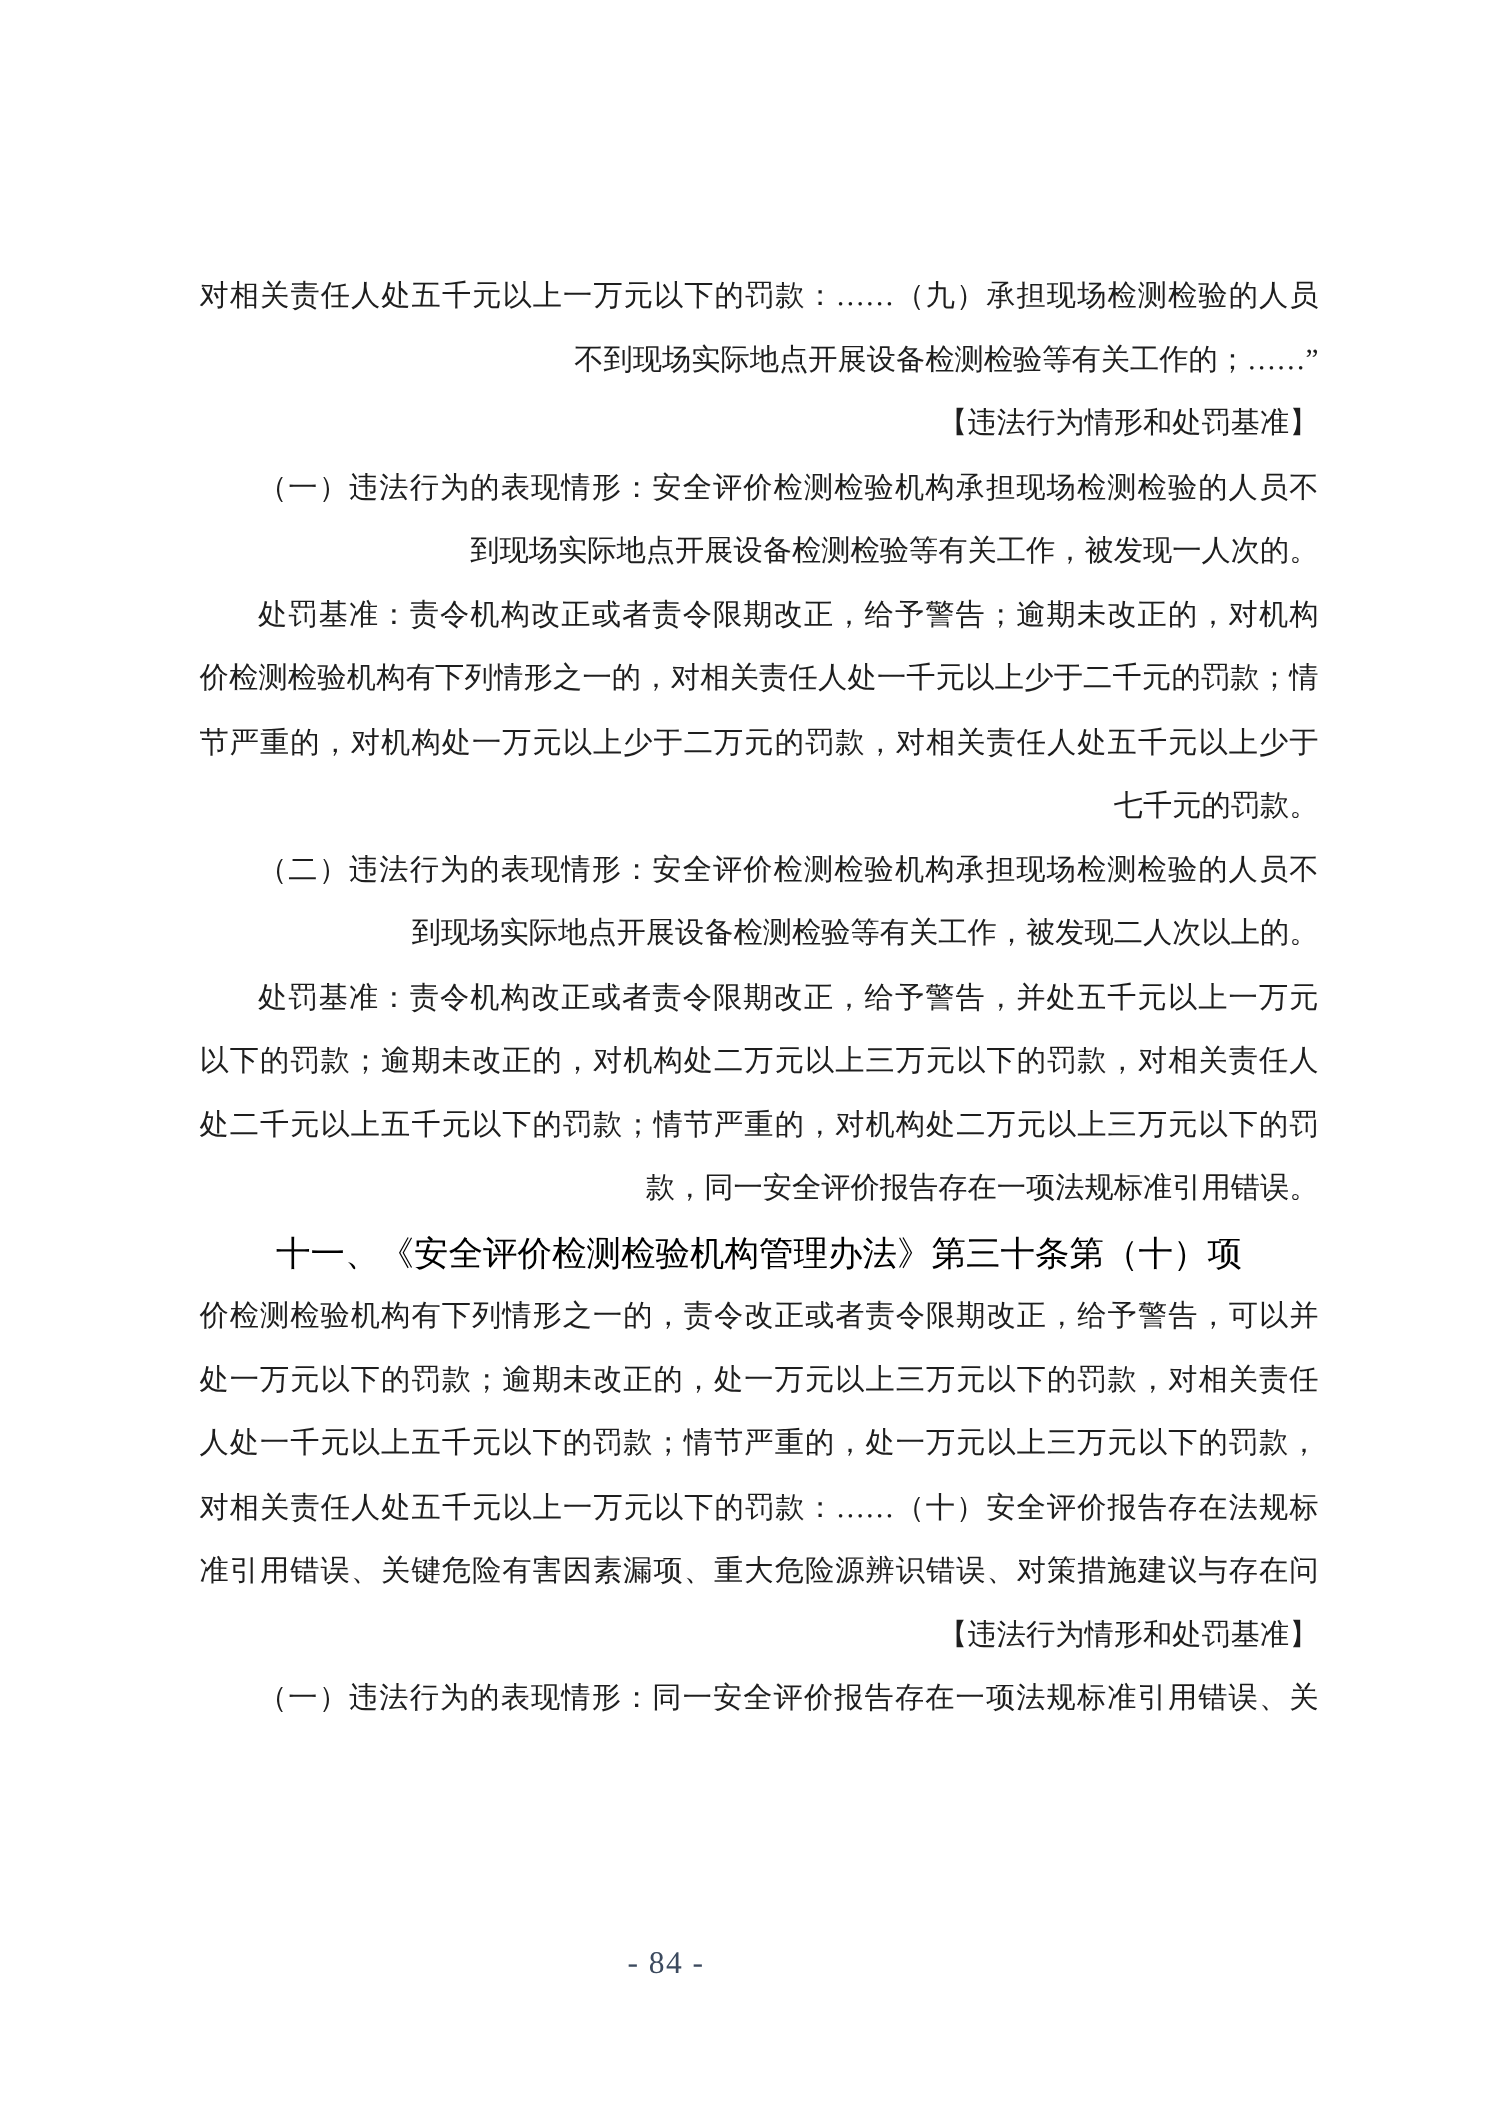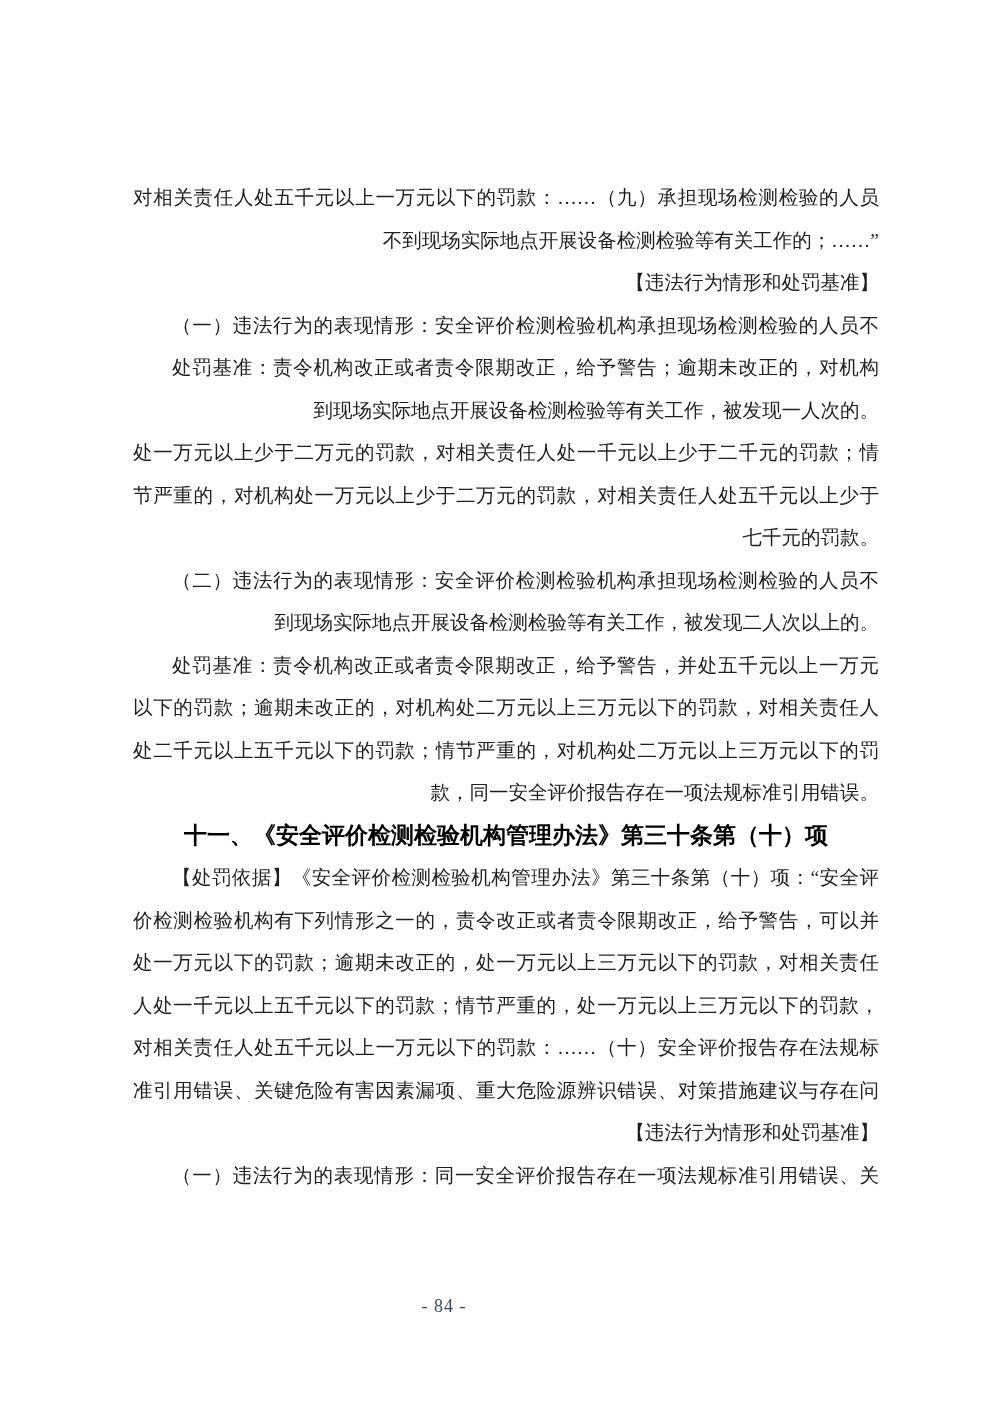--- a/index.html
+++ b/index.html
@@ -33,60 +33,59 @@
   
   .jf {
     text-align: justify;
     text-align-last: justify;
   }
   
   .ind {
     text-indent: 39px;
   }
   .heading {
-    font-weight: 700;
+    font-weight: 400;
     font-size: 23px;
     text-align: center;
     text-align-last: center;
     text-indent: 0;
     color: #000000;
   }
   .footer {
     position: absolute;
     top: 1296px;
     left: 0;
     width: 100%;
     text-align: center;
-    font-size: 18px;
+    font-size: 21px;
     color: #3c4a5e;
     letter-spacing: 1px;
   }
 </style>
 </head>
 <body>
 
 <div class="page">
   <div class="content">
     <div class="line jf">对相关责任人处五千元以上一万元以下的罚款：……（九）承担现场检测检验的人员</div>
     <div class="line">不到现场实际地点开展设备检测检验等有关工作的；……”</div>
     <div class="line ind">【违法行为情形和处罚基准】</div>
     <div class="line ind jf">（一）违法行为的表现情形：安全评价检测检验机构承担现场检测检验的人员不</div>
+    <div class="line">到现场实际地点开展设备检测检验等有关工作，被发现一人次的。</div>
     <div class="line ind jf">处罚基准：责令机构改正或者责令限期改正，给予警告；逾期未改正的，对机构</div>
-    <div class="line">到现场实际地点开展设备检测检验等有关工作，被发现一人次的。</div>
-    <div class="line jf">处一万元以上少于二万元的罚款，对相关责任人处一千元以上少于二千元的罚款；情</div>
+    <div class="line jf">价检测检验机构有下列情形之一的，对相关责任人处一千元以上少于二千元的罚款；情</div>
     <div class="line jf">节严重的，对机构处一万元以上少于二万元的罚款，对相关责任人处五千元以上少于</div>
     <div class="line">七千元的罚款。</div>
     <div class="line ind jf">（二）违法行为的表现情形：安全评价检测检验机构承担现场检测检验的人员不</div>
     <div class="line">到现场实际地点开展设备检测检验等有关工作，被发现二人次以上的。</div>
     <div class="line ind jf">处罚基准：责令机构改正或者责令限期改正，给予警告，并处五千元以上一万元</div>
     <div class="line jf">以下的罚款；逾期未改正的，对机构处二万元以上三万元以下的罚款，对相关责任人</div>
     <div class="line jf">处二千元以上五千元以下的罚款；情节严重的，对机构处二万元以上三万元以下的罚</div>
     <div class="line">款，同一安全评价报告存在一项法规标准引用错误。</div>
     <div class="line heading">十一、《安全评价检测检验机构管理办法》第三十条第（十）项</div>
-    <div class="line ind jf">【处罚依据】《安全评价检测检验机构管理办法》第三十条第（十）项：“安全评</div>
     <div class="line jf">价检测检验机构有下列情形之一的，责令改正或者责令限期改正，给予警告，可以并</div>
     <div class="line jf">处一万元以下的罚款；逾期未改正的，处一万元以上三万元以下的罚款，对相关责任</div>
     <div class="line jf">人处一千元以上五千元以下的罚款；情节严重的，处一万元以上三万元以下的罚款，</div>
     <div class="line jf">对相关责任人处五千元以上一万元以下的罚款：……（十）安全评价报告存在法规标</div>
     <div class="line jf">准引用错误、关键危险有害因素漏项、重大危险源辨识错误、对策措施建议与存在问</div>
     <div class="line ind">【违法行为情形和处罚基准】</div>
     <div class="line ind jf">（一）违法行为的表现情形：同一安全评价报告存在一项法规标准引用错误、关</div>
   </div>
 
   <div class="footer">- 84 -</div>

